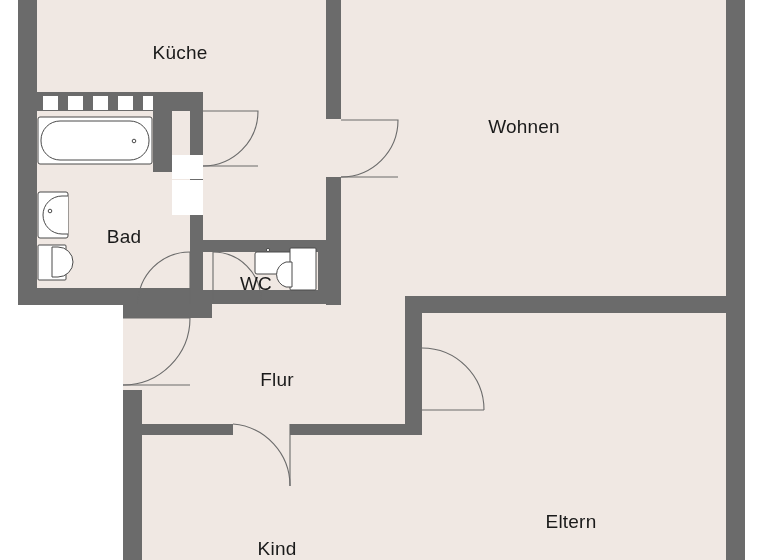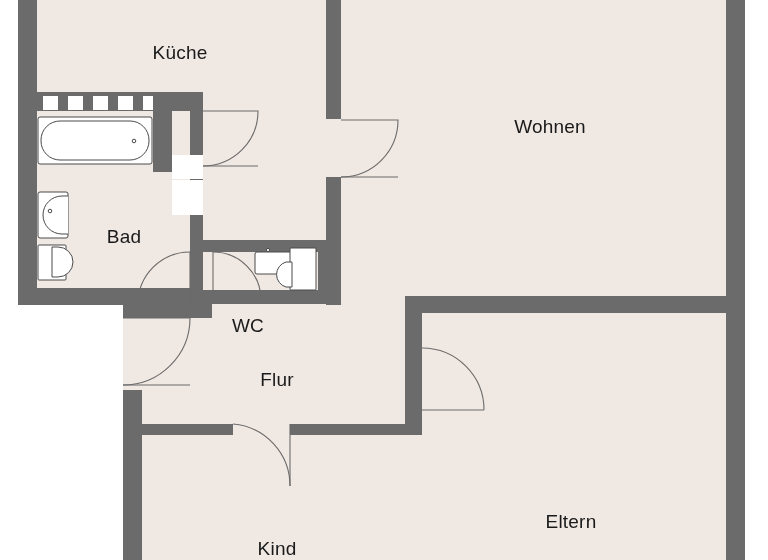--- a/index.html
+++ b/index.html
@@ -164,20 +164,20 @@
 
       <g>
         <path d="M233,424 A62,62 0 0 1 290,486"></path>
         <line x1="290" y1="424" x2="290" y2="486"></line>
       </g>
 
     </g>
   </svg>
 
   <div class="room-label" style="left:180px; top:25px;margin-top:28px;">Küche</div>
-  <div class="room-label" style="left:550px; top:127px;">Wohnen</div>
+  <div class="room-label" style="left:524px; top:127px;">Wohnen</div>
   <div class="room-label" style="left:124px; top:237px;">Bad</div>
-  <div class="room-label" style="left:248px; top:284px;margin-top:42px;">WC</div>
+  <div class="room-label" style="left:256px; top:284px;">WC</div>
   <div class="room-label" style="left:277px; top:380px;">Flur</div>
   <div class="room-label" style="left:571px; top:522px;">Eltern</div>
   <div class="room-label" style="left:277px; top:549px;text-align:center;">Kind</div>
 
 </div>
 
 </body></html>

